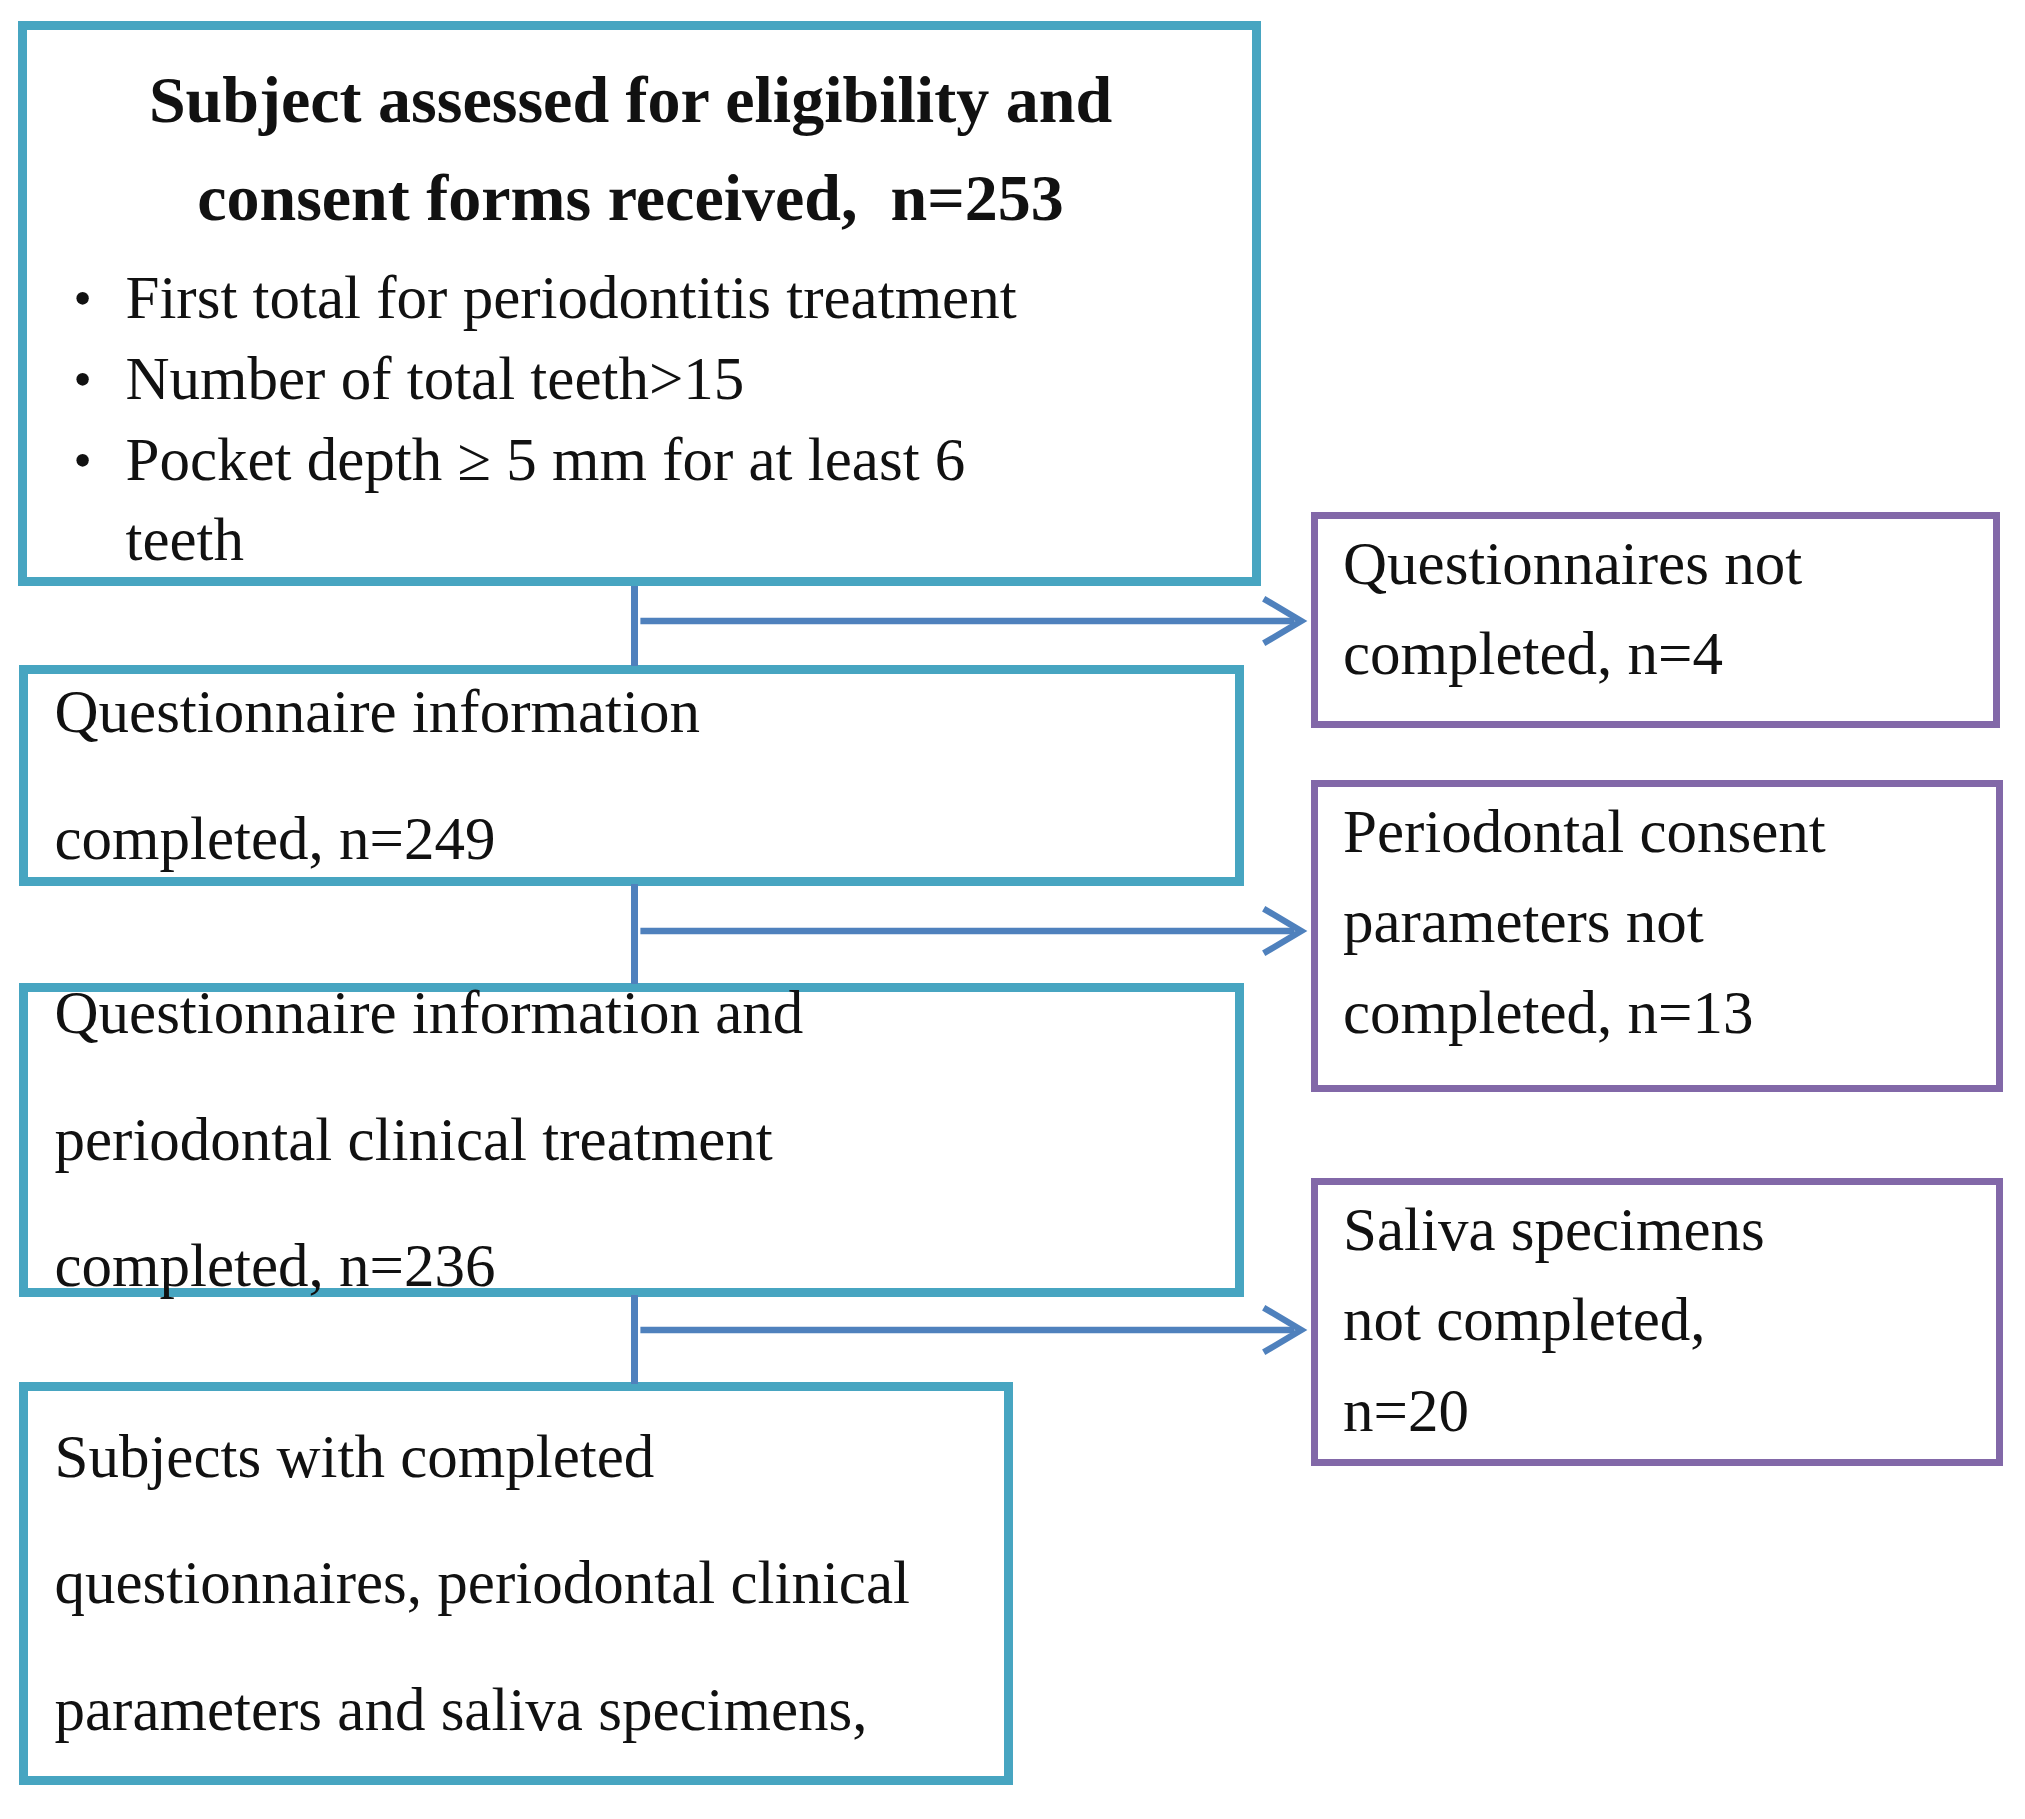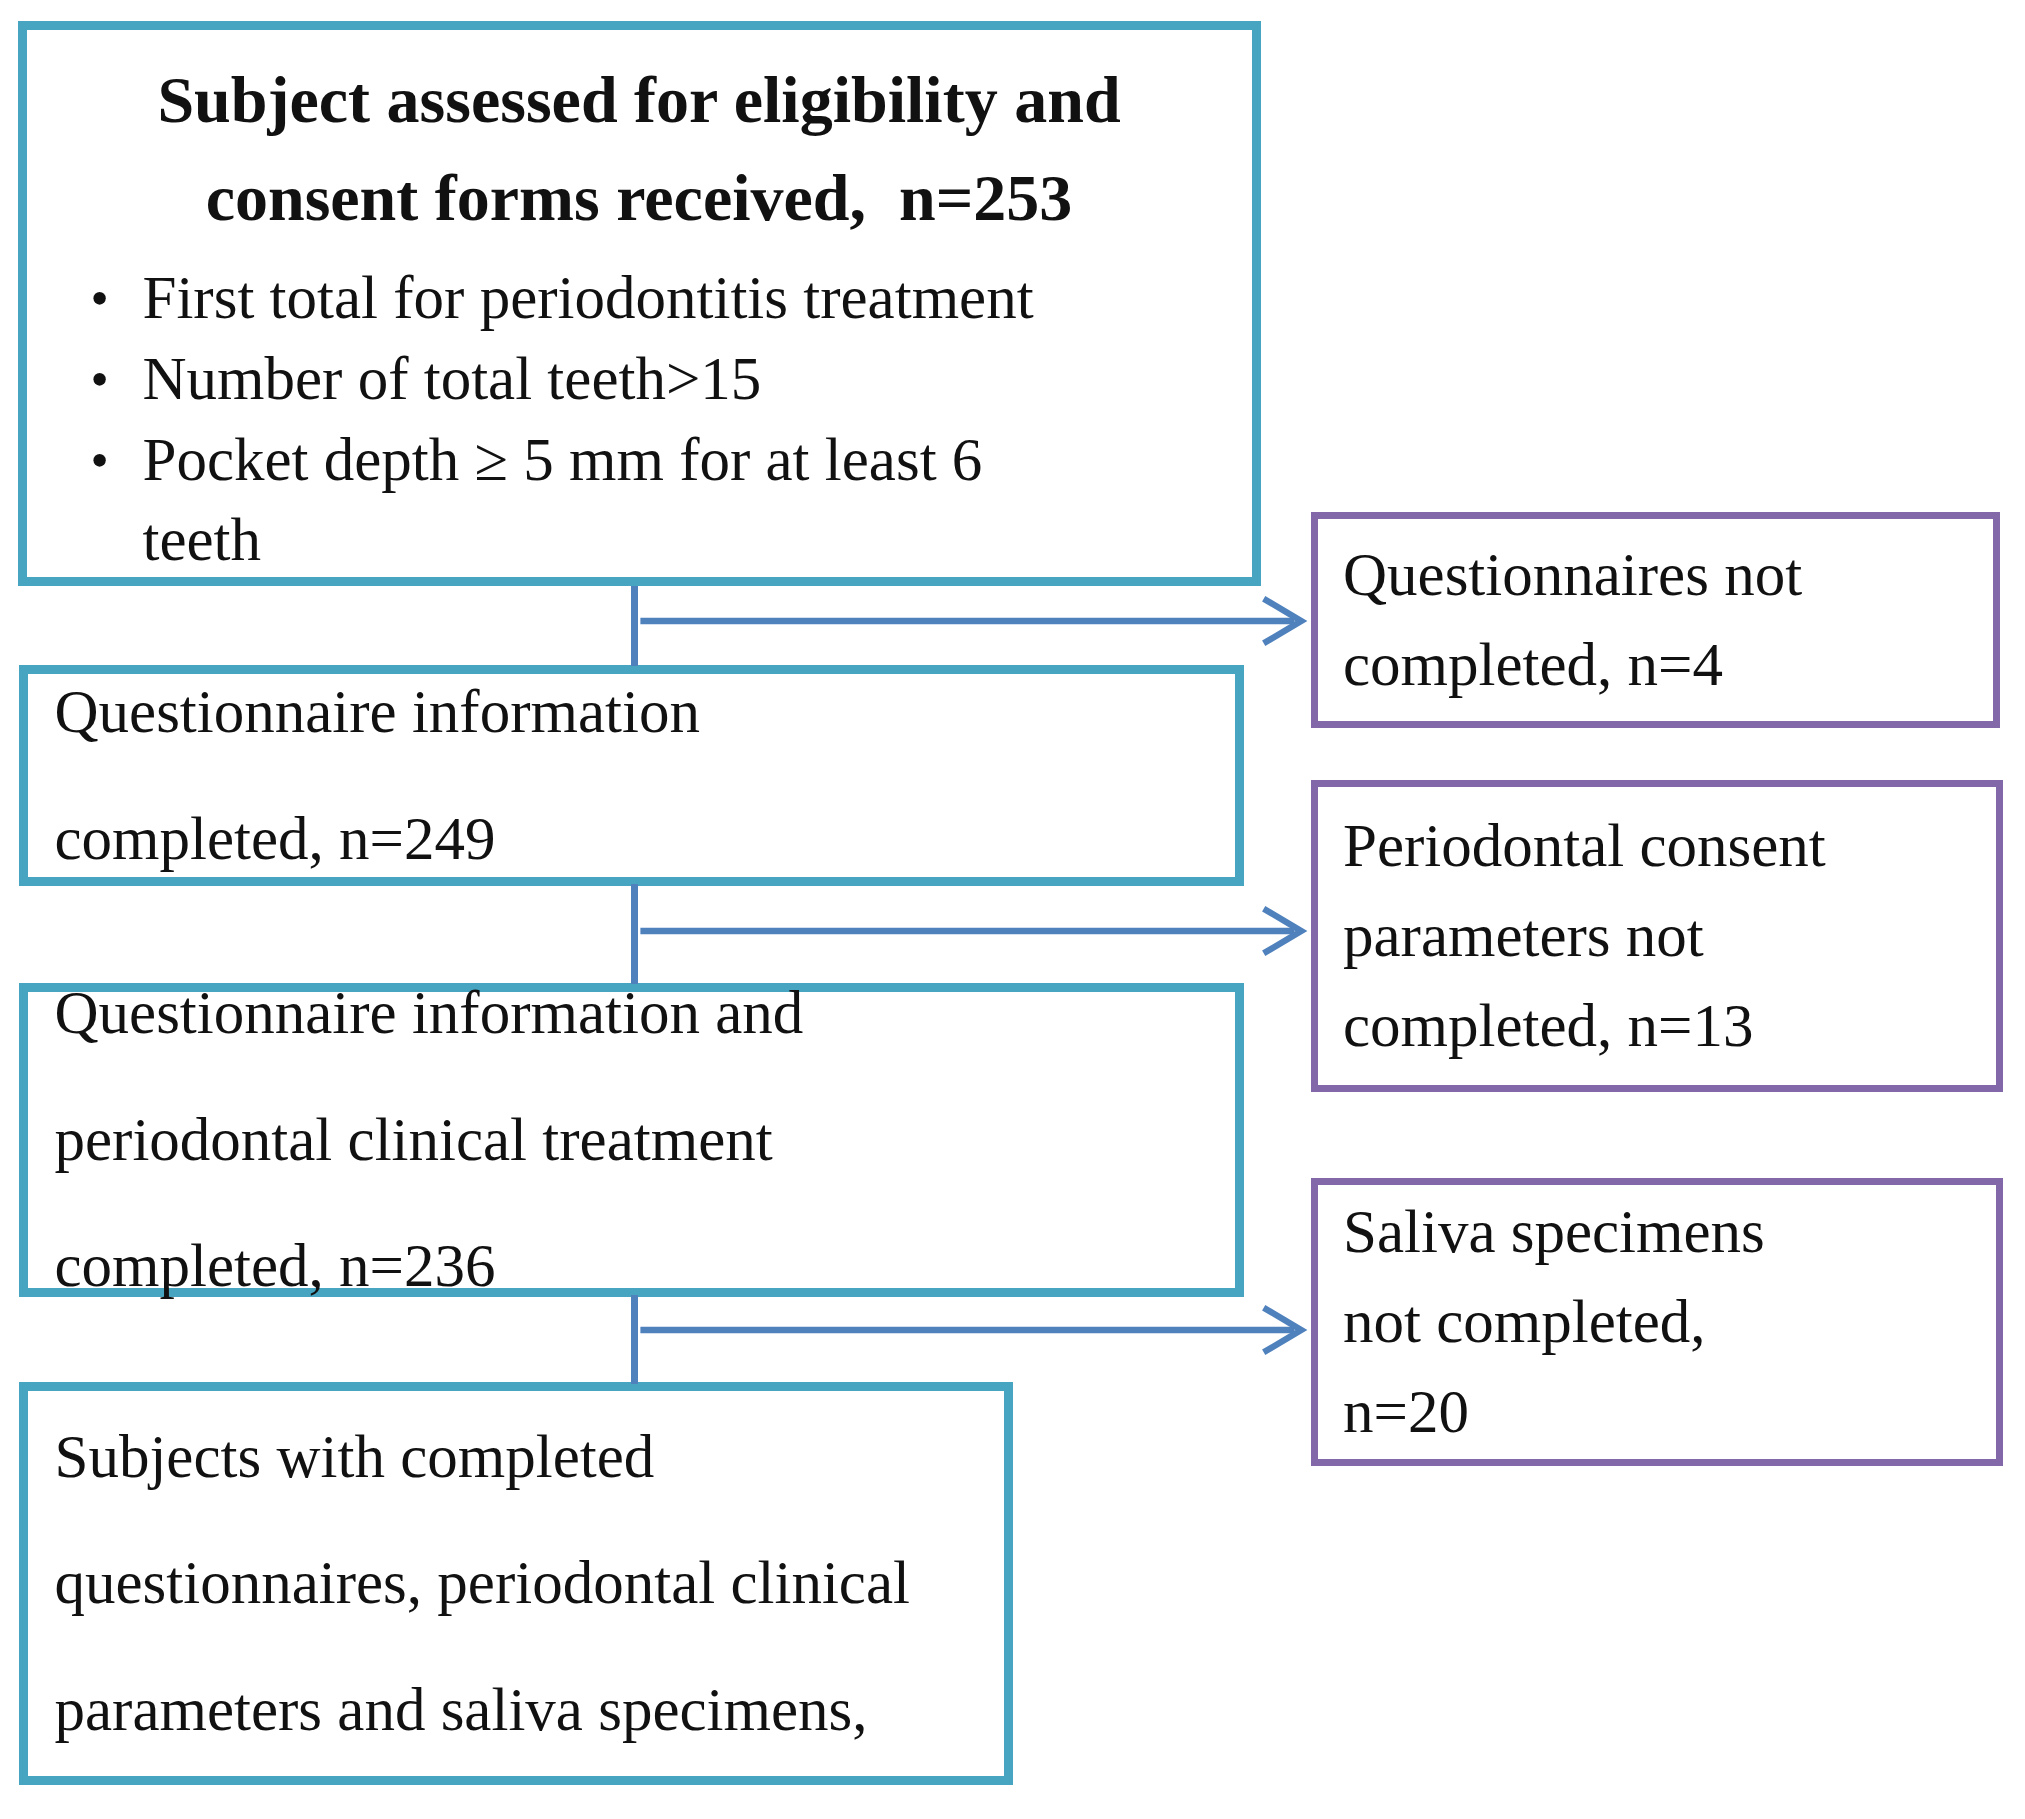--- a/index.html
+++ b/index.html
@@ -19,21 +19,21 @@
     font-family:"Liberation Serif","DejaVu Serif",serif;
     color:var(--text);
     overflow:hidden;
   }
   
   .tealbox{
     position:absolute;
     border:9px solid var(--teal-border);
     background:var(--background);
   }
-  .box1{left:17.5px;top:21px;width:1243px;height:565px;padding:21px 28px 0 28px;}
+  .box1{left:17.5px;top:21px;width:1243px;height:565px;padding:21px 28px 0 11px;}
   .box2{left:19px;top:665px;width:1225px;height:221px;}
   .box3{left:19px;top:983px;width:1225px;height:314px;}
   .box4{left:19px;top:1382px;width:994px;height:403px;}
   .para{
     display:flex;flex-direction:column;justify-content:center;
     padding:0 21px 0 26.5px;
     font-size:61px;line-height:1.55;gap:32px;
   }
   .para .text-line{white-space:nowrap;}
   
@@ -54,21 +54,21 @@
     width:52px;
     flex:0 0 52px;
     font-size:52px;
     line-height:1.56;
   }
   
   .purplebox{
     position:absolute;
     border:7.7px solid var(--purple-border);
     background:var(--background);
-    display:flex;flex-direction:column;justify-content:center;
+    display:flex;flex-direction:column;
     padding:0 14px 0 25px;
     font-size:61px;line-height:1.48;
   }
   .rbox1{left:1311px;top:512px;width:689px;height:216px;}
   .rbox2{left:1311px;top:780px;width:692px;height:312px;}
   .rbox3{left:1311px;top:1178px;width:692px;height:288px;}
   .purplebox .text-line{white-space:nowrap;}
   
   .vconnector{
     position:absolute;

